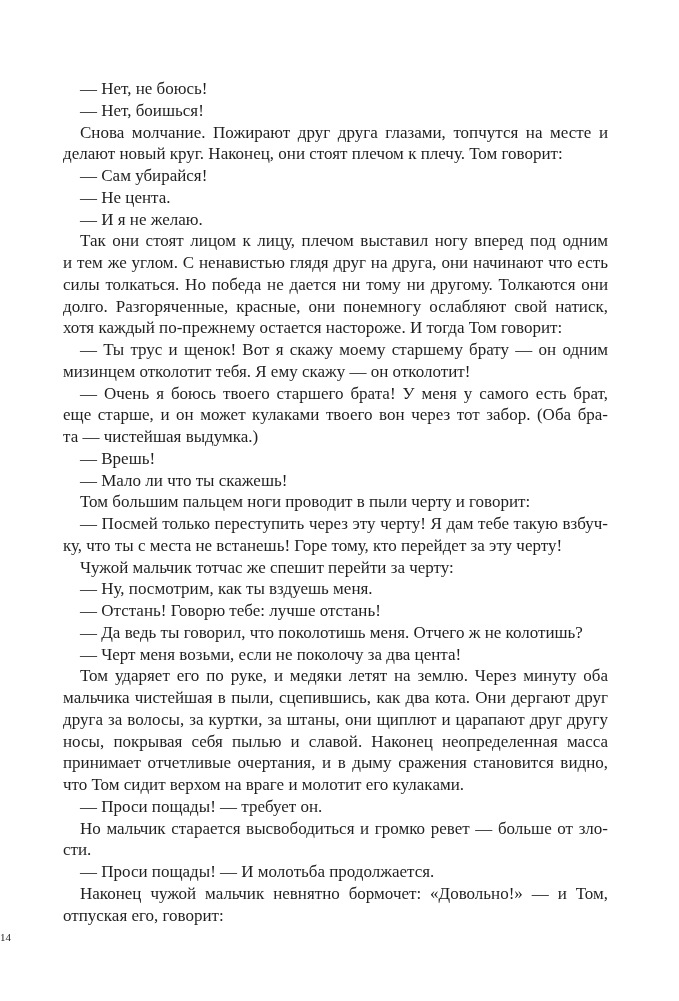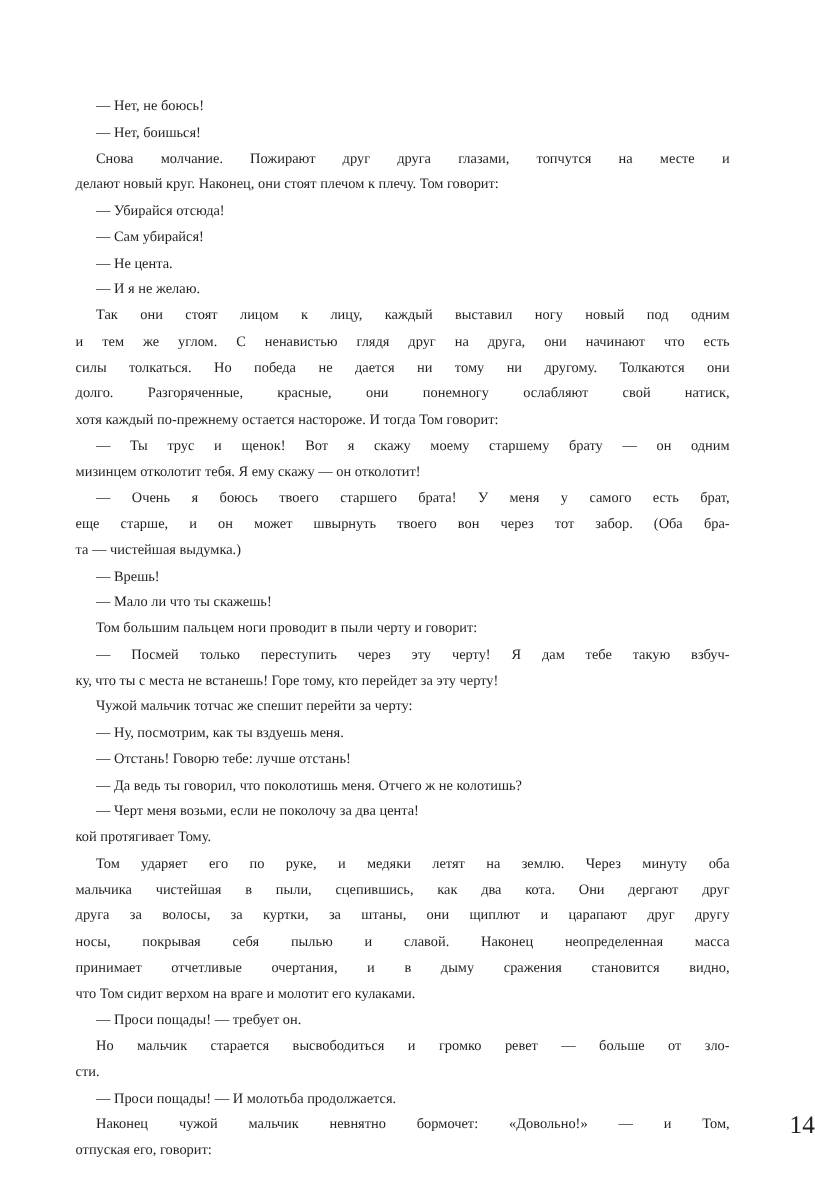--- a/index.html
+++ b/index.html
@@ -2,63 +2,61 @@
 <html><head>
   <meta charset="utf-8">
   <style>
     html, body { margin: 0; padding: 0; }
     body {
       width: 679px; height: 1001px; background: #ffffff; position: relative; overflow: hidden;
       font-family: "Liberation Serif", "DejaVu Serif", serif; color: #1f1f1f;
     }
     .page { position: absolute; left: 63px; top: 78px; width: 545px; }
     .line {
-      font-size: 12px; line-height: 21.75px; height: 21.75px; white-space: nowrap;
+      font-size: 17px; line-height: 21.75px; height: 21.75px; white-space: nowrap;
       text-align: justify; text-align-last: justify;
     }
     .line.last { text-align-last: left; }
     .line.indent { padding-left: 17px; }
     .page-number {
-      position: absolute; top: 926px; left: 0; width: 679px; text-align: right;
-      font-size: 21px; line-height: 22px;
+      position: absolute; top: 926px; left: 0; width: 679px; text-align: left;
+      font-size: 11px; line-height: 22px;
     }
   </style>
 </head>
 <body>
 
 <div class="page" id="page-body">
     <div class="line indent last">— Нет, не боюсь!</div>
     <div class="line indent last">— Нет, боишься!</div>
     <div class="line indent">Снова молчание. Пожирают друг друга глазами, топчутся на месте и</div>
     <div class="line last">делают новый круг. Наконец, они стоят плечом к плечу. Том говорит:</div>
-    <div class="line indent last">— Убирайся отсюда!</div>
     <div class="line indent last">— Сам убирайся!</div>
     <div class="line indent last">— Не цента.</div>
     <div class="line indent last">— И я не желаю.</div>
-    <div class="line indent">Так они стоят лицом к лицу, каждый выставил ногу новый под одним</div>
+    <div class="line indent">Так они стоят лицом к лицу, плечом выставил ногу вперед под одним</div>
     <div class="line">и тем же углом. С ненавистью глядя друг на друга, они начинают что есть</div>
     <div class="line">силы толкаться. Но победа не дается ни тому ни другому. Толкаются они</div>
     <div class="line">долго. Разгоряченные, красные, они понемногу ослабляют свой натиск,</div>
     <div class="line last">хотя каждый по-прежнему остается настороже. И тогда Том говорит:</div>
     <div class="line indent">— Ты трус и щенок! Вот я скажу моему старшему брату — он одним</div>
     <div class="line last">мизинцем отколотит тебя. Я ему скажу — он отколотит!</div>
     <div class="line indent">— Очень я боюсь твоего старшего брата! У меня у самого есть брат,</div>
-    <div class="line">еще старше, и он может швырнуть твоего вон через тот забор. (Оба бра-</div>
+    <div class="line">еще старше, и он может кулаками твоего вон через тот забор. (Оба бра-</div>
     <div class="line last">та — чистейшая выдумка.)</div>
     <div class="line indent last">— Врешь!</div>
     <div class="line indent last">— Мало ли что ты скажешь!</div>
     <div class="line indent last">Том большим пальцем ноги проводит в пыли черту и говорит:</div>
     <div class="line indent">— Посмей только переступить через эту черту! Я дам тебе такую взбуч-</div>
     <div class="line last">ку, что ты с места не встанешь! Горе тому, кто перейдет за эту черту!</div>
     <div class="line indent last">Чужой мальчик тотчас же спешит перейти за черту:</div>
     <div class="line indent last">— Ну, посмотрим, как ты вздуешь меня.</div>
     <div class="line indent last">— Отстань! Говорю тебе: лучше отстань!</div>
     <div class="line indent last">— Да ведь ты говорил, что поколотишь меня. Отчего ж не колотишь?</div>
     <div class="line indent last">— Черт меня возьми, если не поколочу за два цента!</div>
-    <div class="line last">кой протягивает Тому.</div>
     <div class="line indent">Том ударяет его по руке, и медяки летят на землю. Через минуту оба</div>
     <div class="line">мальчика чистейшая в пыли, сцепившись, как два кота. Они дергают друг</div>
     <div class="line">друга за волосы, за куртки, за штаны, они щиплют и царапают друг другу</div>
     <div class="line">носы, покрывая себя пылью и славой. Наконец неопределенная масса</div>
     <div class="line">принимает отчетливые очертания, и в дыму сражения становится видно,</div>
     <div class="line last">что Том сидит верхом на враге и молотит его кулаками.</div>
     <div class="line indent last">— Проси пощады! — требует он.</div>
     <div class="line indent">Но мальчик старается высвободиться и громко ревет — больше от зло-</div>
     <div class="line last">сти.</div>
     <div class="line indent last">— Проси пощады! — И молотьба продолжается.</div>

